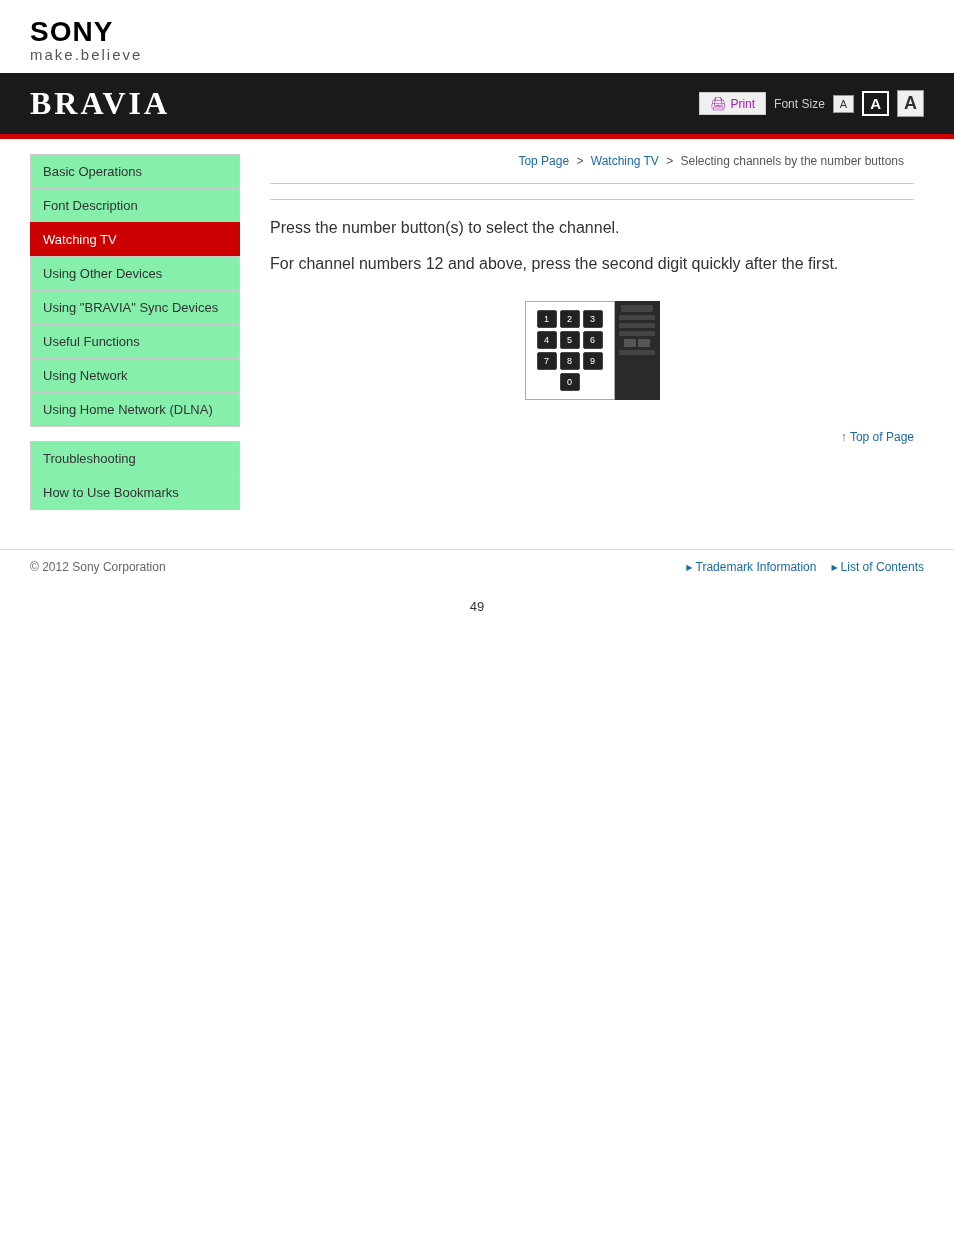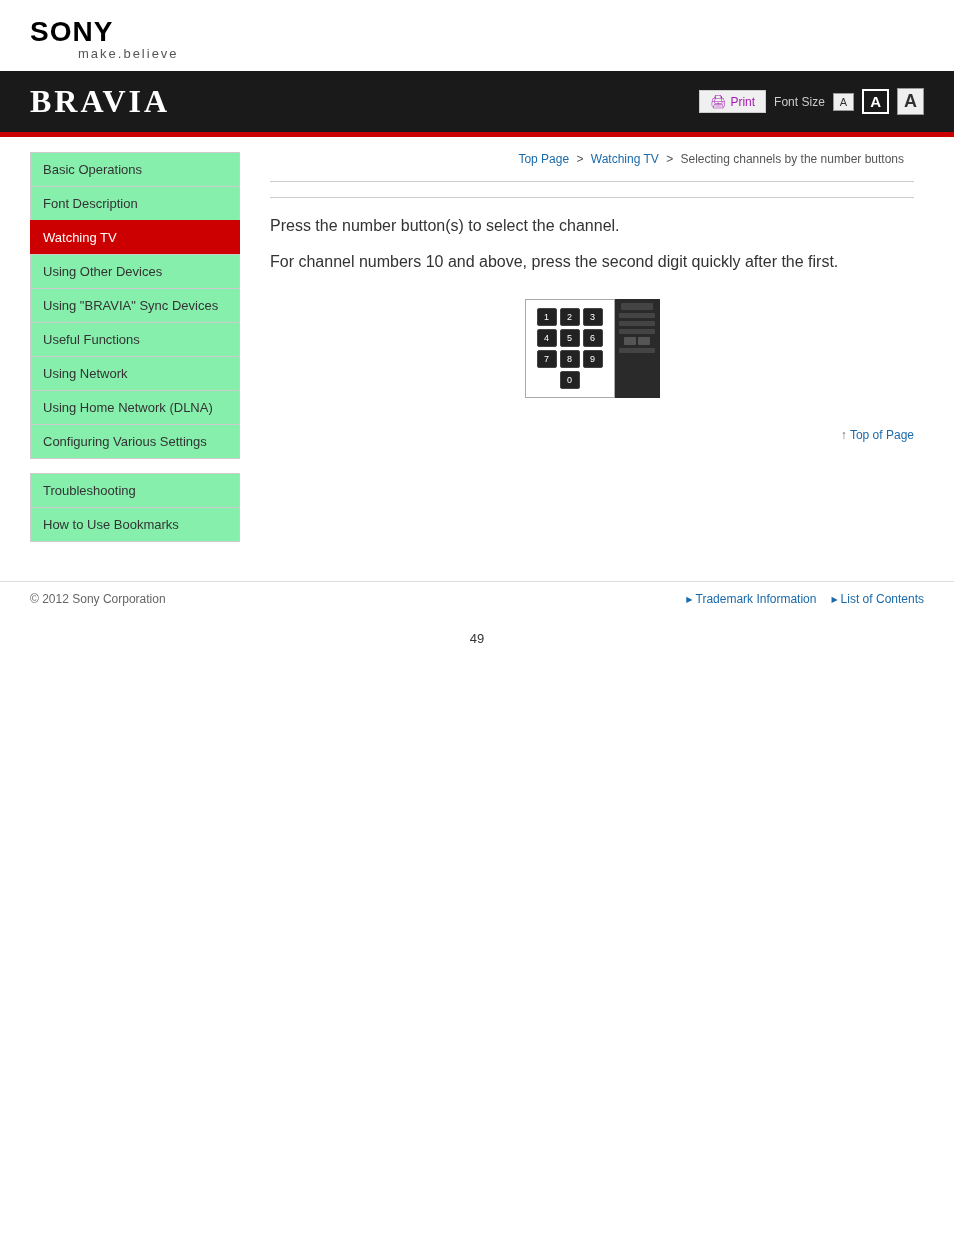--- a/index.html
+++ b/index.html
@@ -18,24 +18,23 @@
       background: #fff;
     }
     .sony-logo {
       font-size: 28px;
       font-weight: bold;
       color: #000;
       letter-spacing: 1px;
       line-height: 1;
     }
     .sony-tagline {
-      font-size: 13px;
+      font-size: 15px;
       color: #555;
       letter-spacing: 2px;
-      margin-left: 48px;
     }
 
     
     .header-bar {
       background: #1a1a1a;
       padding: 12px 30px;
       display: flex;
       align-items: center;
       justify-content: space-between;
     }
@@ -336,23 +335,20 @@
       </div>
       <div class="sidebar-item">
         <span>Useful Functions</span>
       </div>
       <div class="sidebar-item">
         <span>Using Network</span>
       </div>
       <div class="sidebar-item">
         <span>Using Home Network (DLNA)</span>
       </div>
-      <div class="sidebar-item">
-        <span>Configuring Various Settings</span>
-      </div>
     </div>
     <div class="sidebar-group">
       <div class="sidebar-item">
         <span>Troubleshooting</span>
       </div>
       <div class="sidebar-item">
         <span>How to Use Bookmarks</span>
       </div>
     </div>
   </div>
@@ -368,21 +364,21 @@
     </div>
 
     <hr class="hr-line">
 
     <div class="content-title-section">
     </div>
 
     <hr class="hr-line">
 
     <div class="body-text">Press the number button(s) to select the channel.</div>
-    <div class="body-text">For channel numbers 10 and above, press the second digit quickly after the first.</div>
+    <div class="body-text">For channel numbers 12 and above, press the second digit quickly after the first.</div>
 
     <div class="remote-container">
 
       <div class="remote-keypad">
         <div class="keypad-row">
           <div class="key-btn">1</div>
           <div class="key-btn">2</div>
           <div class="key-btn">3</div>
         </div>
         <div class="keypad-row">

